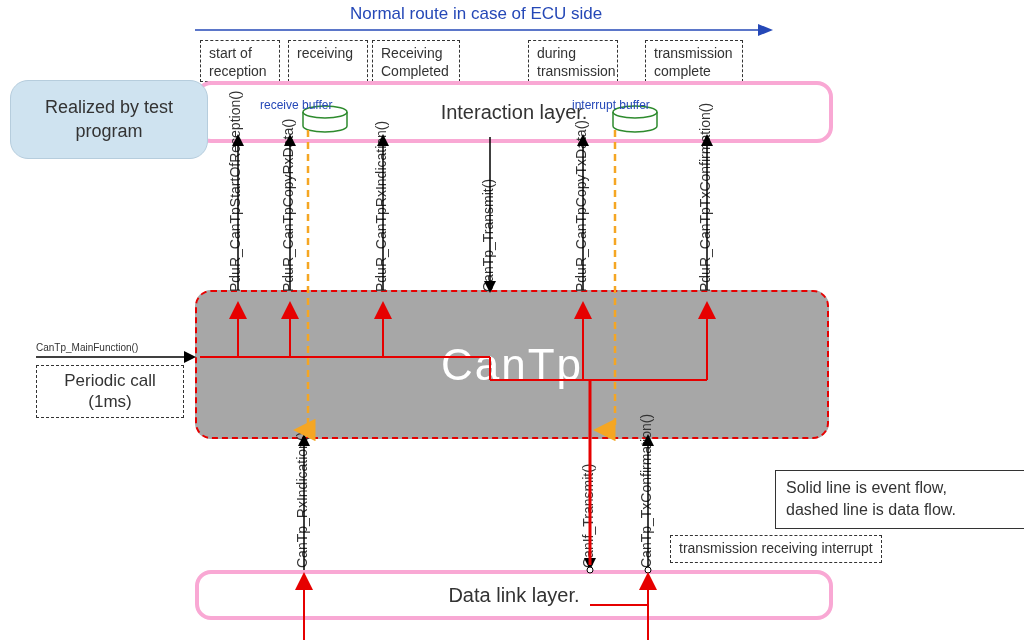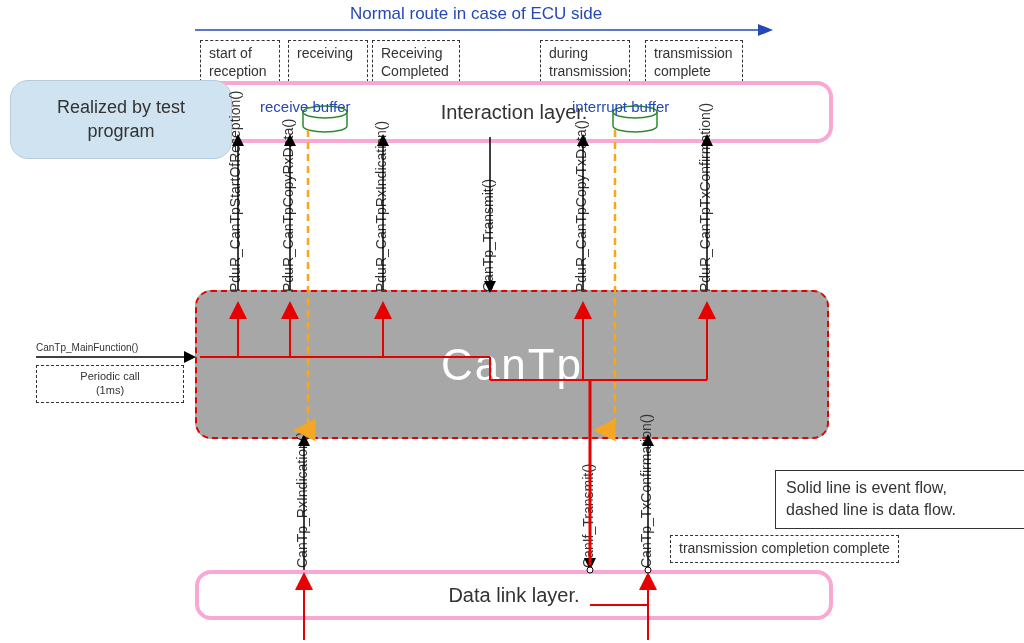--- a/index.html
+++ b/index.html
@@ -1,25 +1,25 @@
 <!DOCTYPE html>
 <html><head>
 <meta charset="utf-8">
 <style>
   html,body{margin:0;padding:0;width:1024px;height:643px;font-family:"Helvetica Neue",Arial,sans-serif;font-size:14px;color:#333;background:#fff}
   .stage{position:relative;width:1024px;height:643px}
   .abs{position:absolute}
   .dash-box{border:1.5px dashed #333;background:#fff;padding:4px 8px;font-size:14px;line-height:1.25}
-  .dash-box.big{font-size:11px}
-  .bubble{background:#cfe3f0;border:1px solid #b6cddd;border-radius:18px;padding:14px 30px;font-size:18px;line-height:1.35;text-align:center}
+  .dash-box.big{font-size:17px}
+  .bubble{background:#cfe3f0;border:1px solid #b6cddd;border-radius:18px;padding:14px 18px;font-size:18px;line-height:1.35;text-align:center}
   .layer-box{border:4px solid #f9a8d4;border-radius:16px;background:#fff;font-size:20px;text-align:left;display:flex;align-items:center;justify-content:center}
   .cantp-box{border:2px dashed #e60000;border-radius:16px;background:#a7a7a7;font-size:44px;color:#fff;text-align:center;display:flex;align-items:center;justify-content:center;letter-spacing:2px}
   .legend{border:1.5px solid #333;background:#fff;padding:6px 10px;font-size:16px;line-height:1.4}
   .vlabel{transform-origin:left top;transform:rotate(-90deg);font-size:14px;white-space:nowrap}
-  .buf-label{font-size:15px;color:#2548b7}
+  .buf-label{font-size:12px;color:#2548b7}
   .route-label{font-size:17px;color:#2548b7}
   svg{position:absolute;left:0;top:0;overflow:visible}
 </style>
 </head>
 <body>
 
 <div class="stage">
 
   <svg width="1024" height="643">
     <defs>
@@ -36,21 +36,21 @@
         <path d="M0,0 L9,4.5 L0,9 Z" fill="#f5a623"></path>
       </marker>
     </defs>
     <line x1="195" y1="30" x2="770" y2="30" stroke="#2548b7" stroke-width="1.5" marker-end="url(#ablue)"></line>
   </svg>
   <div class="abs route-label" style="left:350px;top:4px">Normal route in case of ECU side</div>
 
   <div class="abs dash-box" style="left:200px;top:40px;width:62px;height:32px">start of<br>reception</div>
   <div class="abs dash-box" style="left:288px;top:40px;width:62px;height:32px">receiving</div>
   <div class="abs dash-box" style="left:372px;top:40px;width:70px;height:32px">Receiving<br>Completed</div>
-  <div class="abs dash-box" style="left:540px;top:40px;width:72px;height:32px">during<br>transmission</div>
+  <div class="abs dash-box" style="left:528px;top:40px;width:72px;height:32px">during<br>transmission</div>
   <div class="abs dash-box" style="left:645px;top:40px;width:80px;height:32px">transmission<br>complete</div>
 
   <div class="abs layer-box" style="left:195px;top:81px;width:630px;height:54px">
     <span>Interaction layer.</span>
   </div>
 
   <svg width="1024" height="643">
 
     <ellipse cx="325" cy="112" rx="22" ry="6" fill="#fff" stroke="#2e8b2e" stroke-width="1.5"></ellipse>
     <path d="M303,112 v14 a22,6 0 0 0 44,0 v-14" fill="none" stroke="#2e8b2e" stroke-width="1.5"></path>
@@ -67,21 +67,21 @@
 
   <div class="abs layer-box" style="left:195px;top:570px;width:630px;height:42px">
     <span>Data link layer.</span>
   </div>
 
   <div class="abs bubble" style="left:10px;top:80px;width:160px">Realized by test<br>program</div>
 
   <div class="abs" style="left:36px;top:342px;font-size:10px">CanTp_MainFunction()</div>
   <div class="abs dash-box big" style="left:36px;top:365px;width:130px;text-align:center">Periodic call<br>(1ms)</div>
 
-  <div class="abs dash-box" style="left:670px;top:535px">transmission completion complete</div>
+  <div class="abs dash-box" style="left:670px;top:535px">transmission receiving interrupt</div>
 
   <div class="abs legend" style="left:775px;top:470px;width:230px">Solid line is event flow,<br>dashed line is data flow.</div>
 
   <div class="abs vlabel" style="left:227px;top:292px">PduR_CanTpStartOfReception()</div>
   <div class="abs vlabel" style="left:280px;top:292px">PduR_CanTpCopyRxData()</div>
   <div class="abs vlabel" style="left:373px;top:292px">PduR_CanTpRxIndication()</div>
   <div class="abs vlabel" style="left:480px;top:292px">CanTp_Transmit()</div>
   <div class="abs vlabel" style="left:573px;top:292px">PduR_CanTpCopyTxData()</div>
   <div class="abs vlabel" style="left:697px;top:292px">PduR_CanTpTxConfirmation()</div>
 

